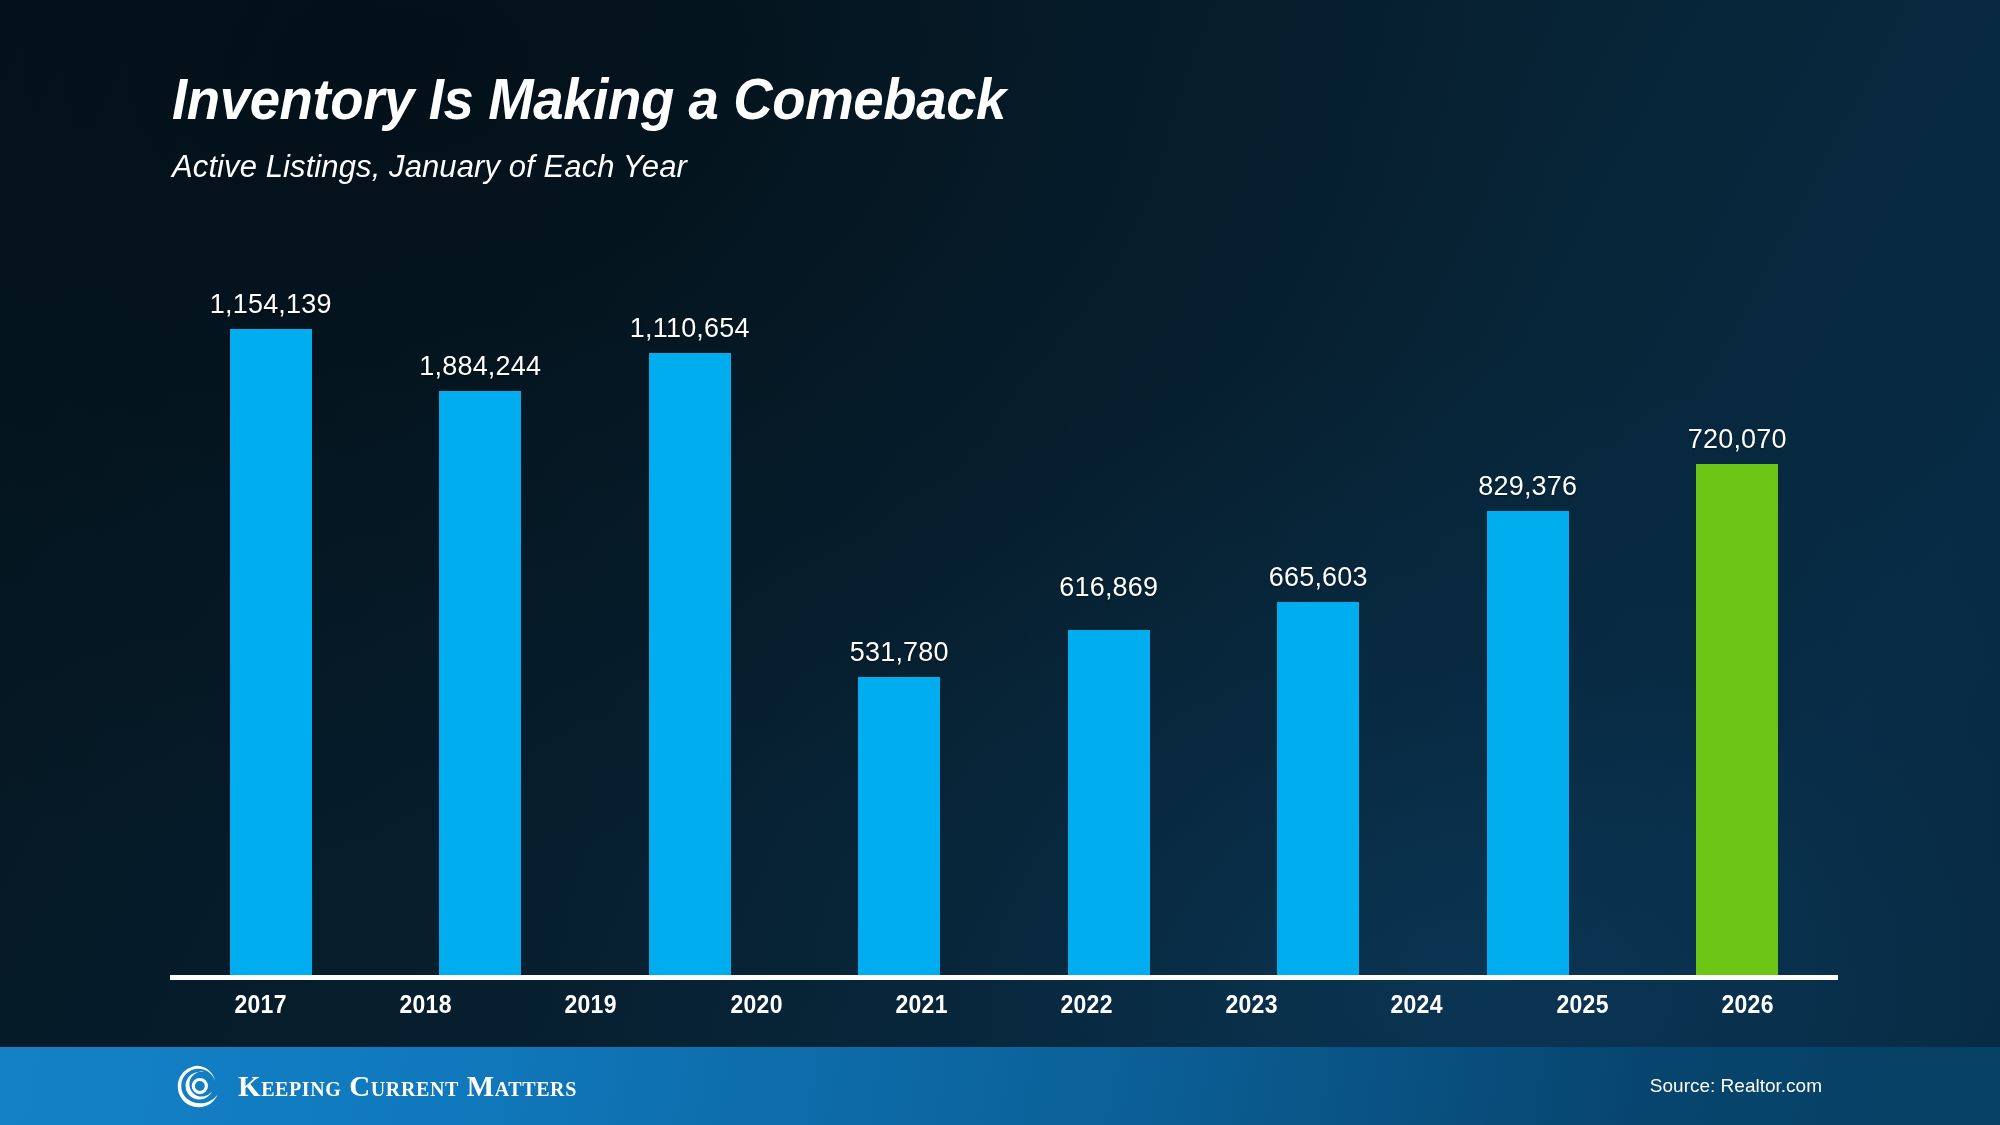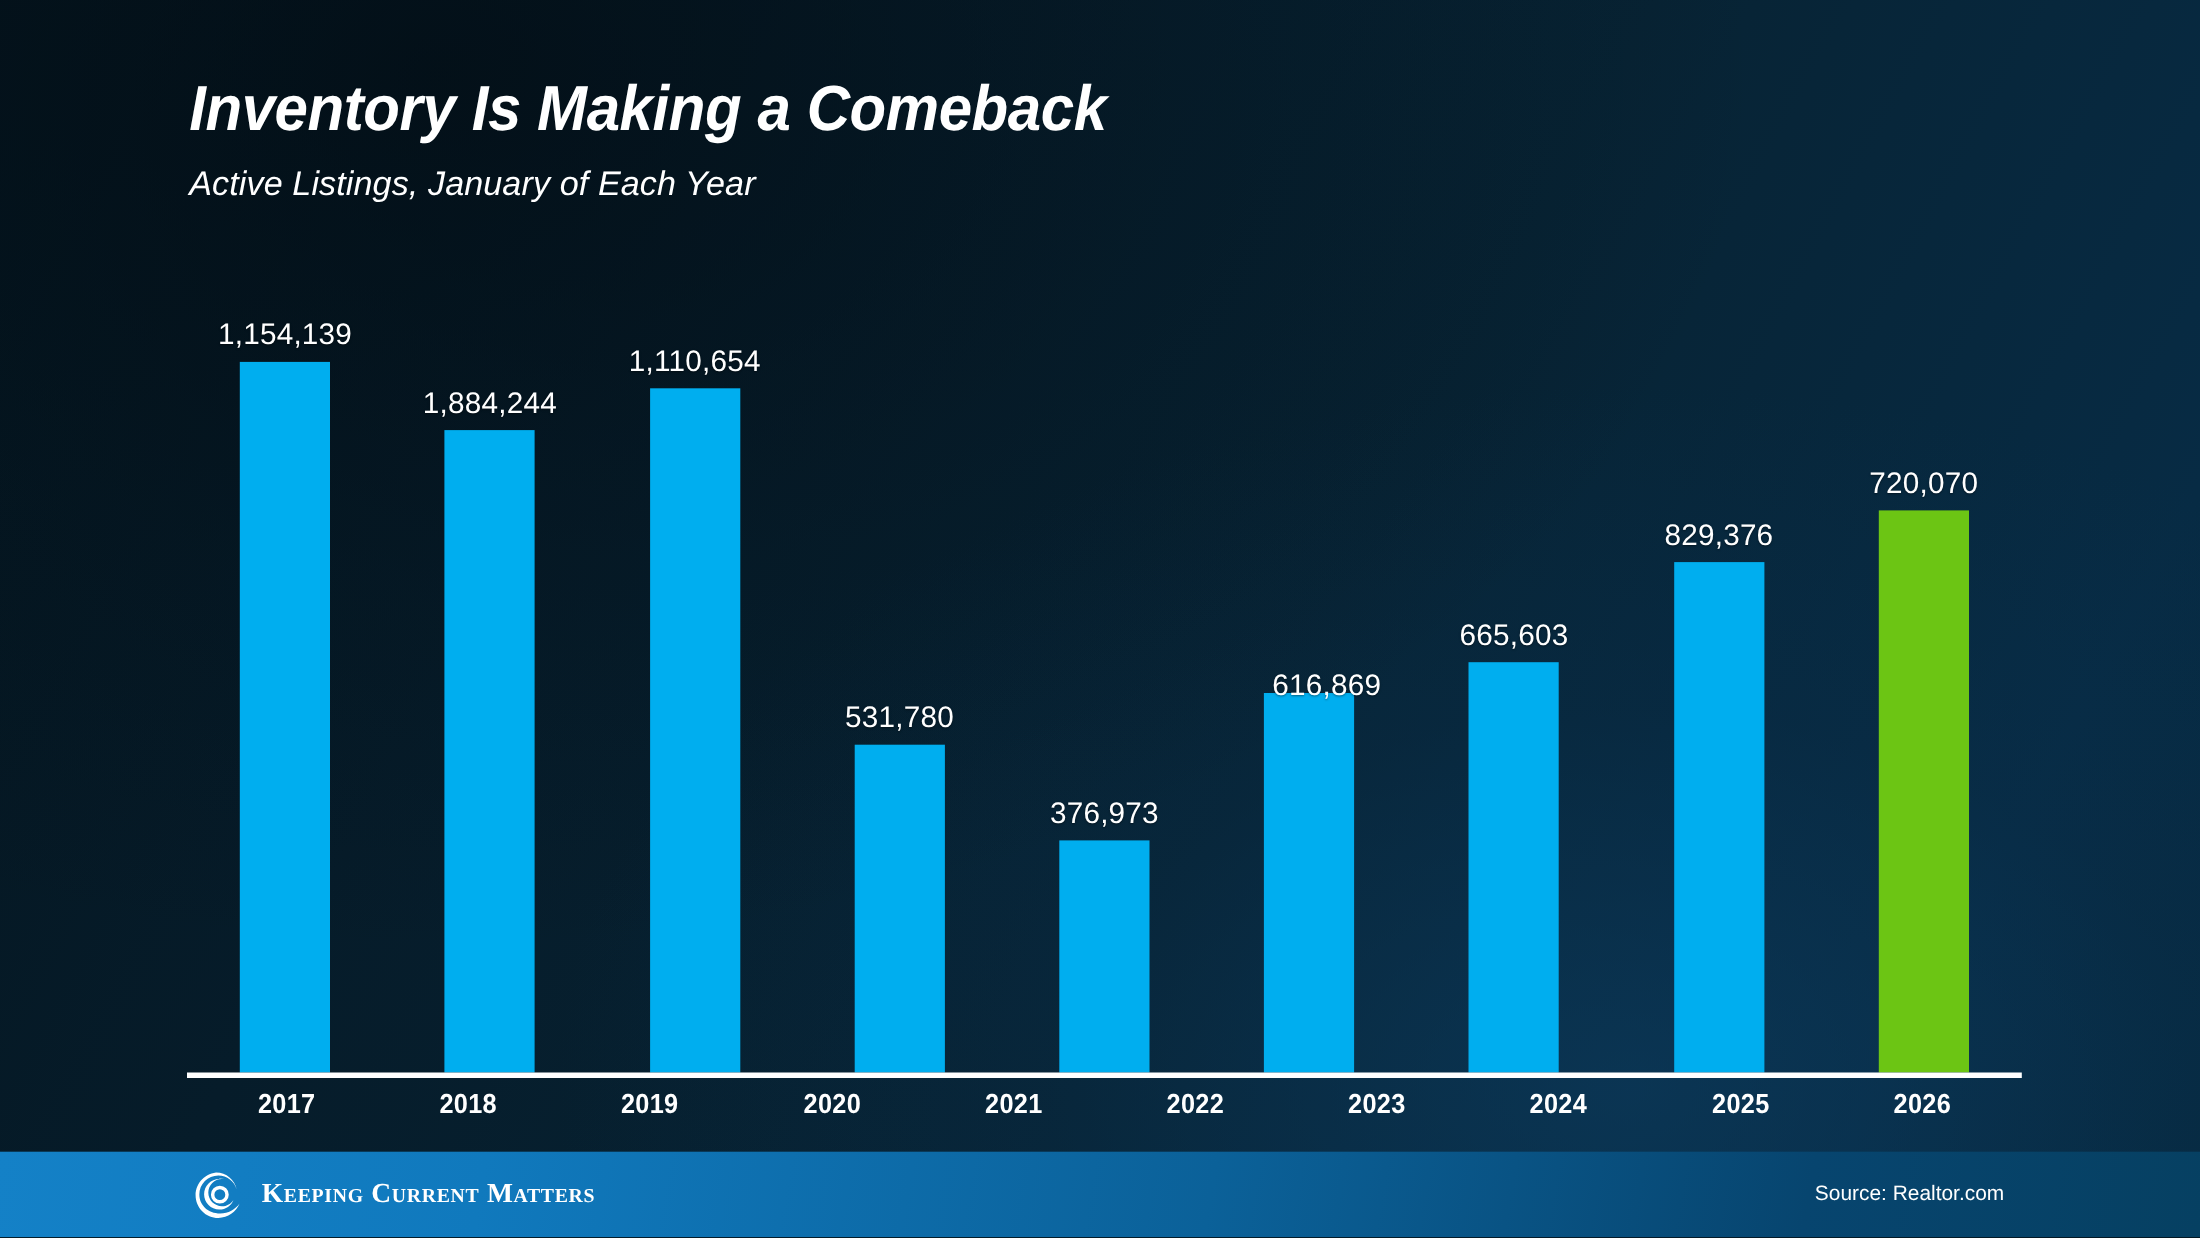--- a/index.html
+++ b/index.html
@@ -154,21 +154,21 @@
     gap: 17px;
   }
   #brand-mark {
     width: 45px;
     height: 45px;
     flex: 0 0 auto;
     display: block;
   }
   #brand-name {
     color: #ffffff;
-    font-size: 25px;
+    font-size: 29px;
     font-weight: 700;
     font-variant: small-caps;
     letter-spacing: 0.6px;
     font-family: "Liberation Serif", serif;
     white-space: nowrap;
   }
   #source-note {
     margin-left: auto;
     margin-right: 178px;
     color: #ffffff;
@@ -203,25 +203,21 @@
         </div>
         <div class="bar-slot">
           <div class="bar-value" style="bottom: 631px;">1,110,654</div>
           <div class="bar-rect" style="height: 622px; background: rgb(0, 174, 239);"></div>
         </div>
         <div class="bar-slot">
           <div class="bar-value" style="bottom: 307px;">531,780</div>
           <div class="bar-rect" style="height: 298px; background: rgb(0, 174, 239);"></div>
         </div>
         <div class="bar-slot">
-          <div class="bar-value" style="bottom: 220px;">376,973</div>
-          <div class="bar-rect" style="height: 211px; background: rgb(0, 174, 239);"></div>
-        </div>
-        <div class="bar-slot">
-          <div class="bar-value" style="bottom: 336px; margin-left: 16px;">616,869</div>
+          <div class="bar-value" style="bottom: 372px;">616,869</div>
           <div class="bar-rect" style="height: 345px; background: rgb(0, 174, 239);"></div>
         </div>
         <div class="bar-slot">
           <div class="bar-value" style="bottom: 382px;">665,603</div>
           <div class="bar-rect" style="height: 373px; background: rgb(0, 174, 239);"></div>
         </div>
         <div class="bar-slot">
           <div class="bar-value" style="bottom: 473px;">829,376</div>
           <div class="bar-rect" style="height: 464px; background: rgb(0, 174, 239);"></div>
         </div>

